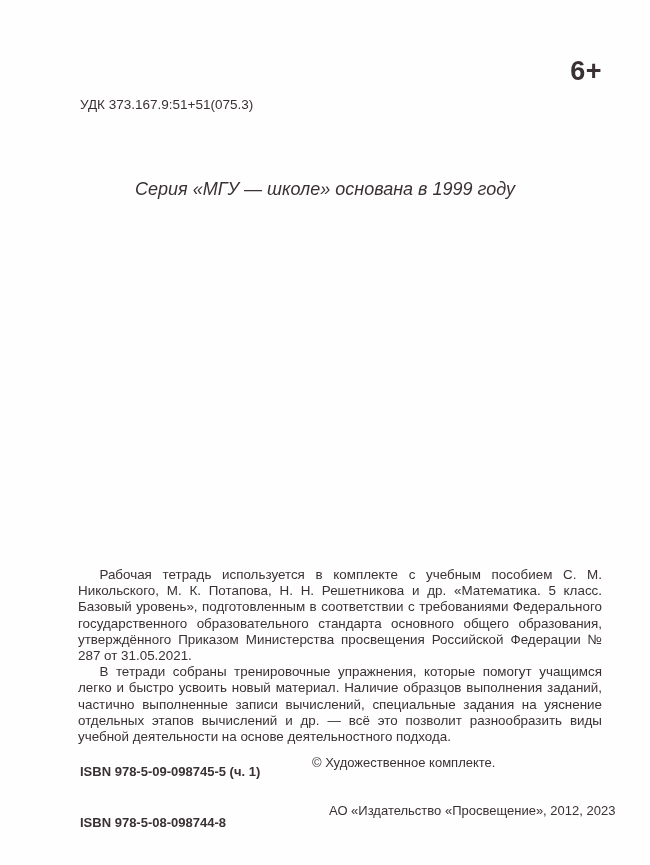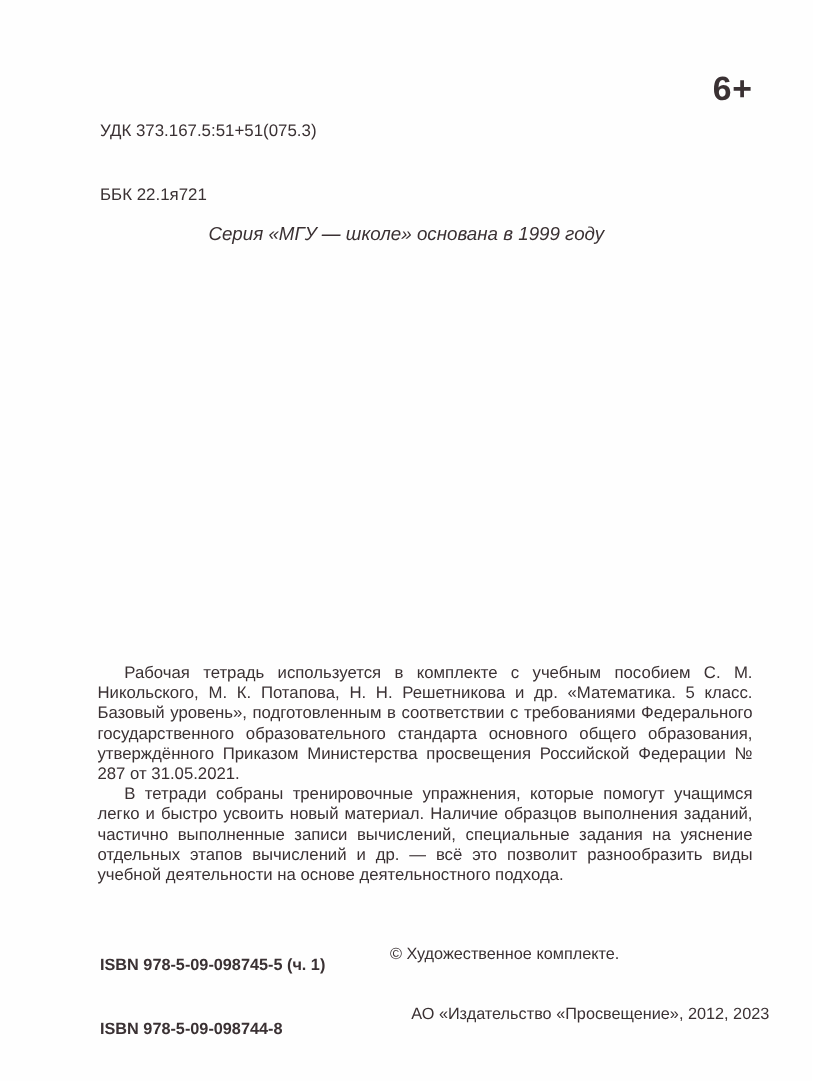--- a/index.html
+++ b/index.html
@@ -41,27 +41,27 @@
   }
 
   
   .series {
     position: absolute;
     top: 179px;
     left: 0;
     width: 100%;
     text-align: center;
     font-style: italic;
-    font-size: 15px;
+    font-size: 18px;
   }
 
   
   .annotation {
     position: absolute;
-    top: 530px;
+    top: 567px;
     left: 78px;
     width: 524px;
     font-size: 13.4px;
     line-height: 16.2px;
     text-align: justify;
   }
   .annotation p {
     margin: 0;
     text-indent: 1.6em;
   }
@@ -87,36 +87,35 @@
   .copyright-block .indent {
     padding-left: 17px;
   }
 </style>
 </head>
 <body>
 
 <div class="page">
 
   <div class="codes">
-    <div>УДК 373.167.5:51+51(075.3)</div>
-    <div>ББК 22.1я721</div>
+    <div>УДК 373.167.9:51+51(075.3)</div>
   </div>
 
   <div class="age">6+</div>
 
   <div class="series">Серия «МГУ — школе» основана в 1999 году</div>
 
   <div class="annotation">
     <p>Рабочая тетрадь используется в комплекте с учебным пособием С. М. Никольского, М. К. Потапова, Н. Н. Решетникова и др. «Математика. 5 класс. Базовый уровень», подготовленным в соответствии с требованиями Федерального государственного образовательного стандарта основного общего образования, утверждённого Приказом Министерства просвещения Российской Федерации № 287 от 31.05.2021.</p>
     <p>В тетради собраны тренировочные упражнения, которые помогут учащимся легко и быстро усвоить новый материал. Наличие образцов выполнения заданий, частично выполненные записи вычислений, специальные задания на уяснение отдельных этапов вычислений и др. — всё это позволит разнообразить виды учебной деятельности на основе деятельностного подхода.</p>
   </div>
 
   <div class="isbn-block">
     <div>ISBN 978-5-09-098745-5 (ч. 1)</div>
-    <div>ISBN 978-5-09-098744-8</div>
+    <div>ISBN 978-5-08-098744-8</div>
   </div>
 
   <div class="copyright-block">
     <div>© Художественное комплекте.</div>
     <div class="indent">АО «Издательство «Просвещение», 2012, 2023</div>
     
   </div>
 
 </div>
 

